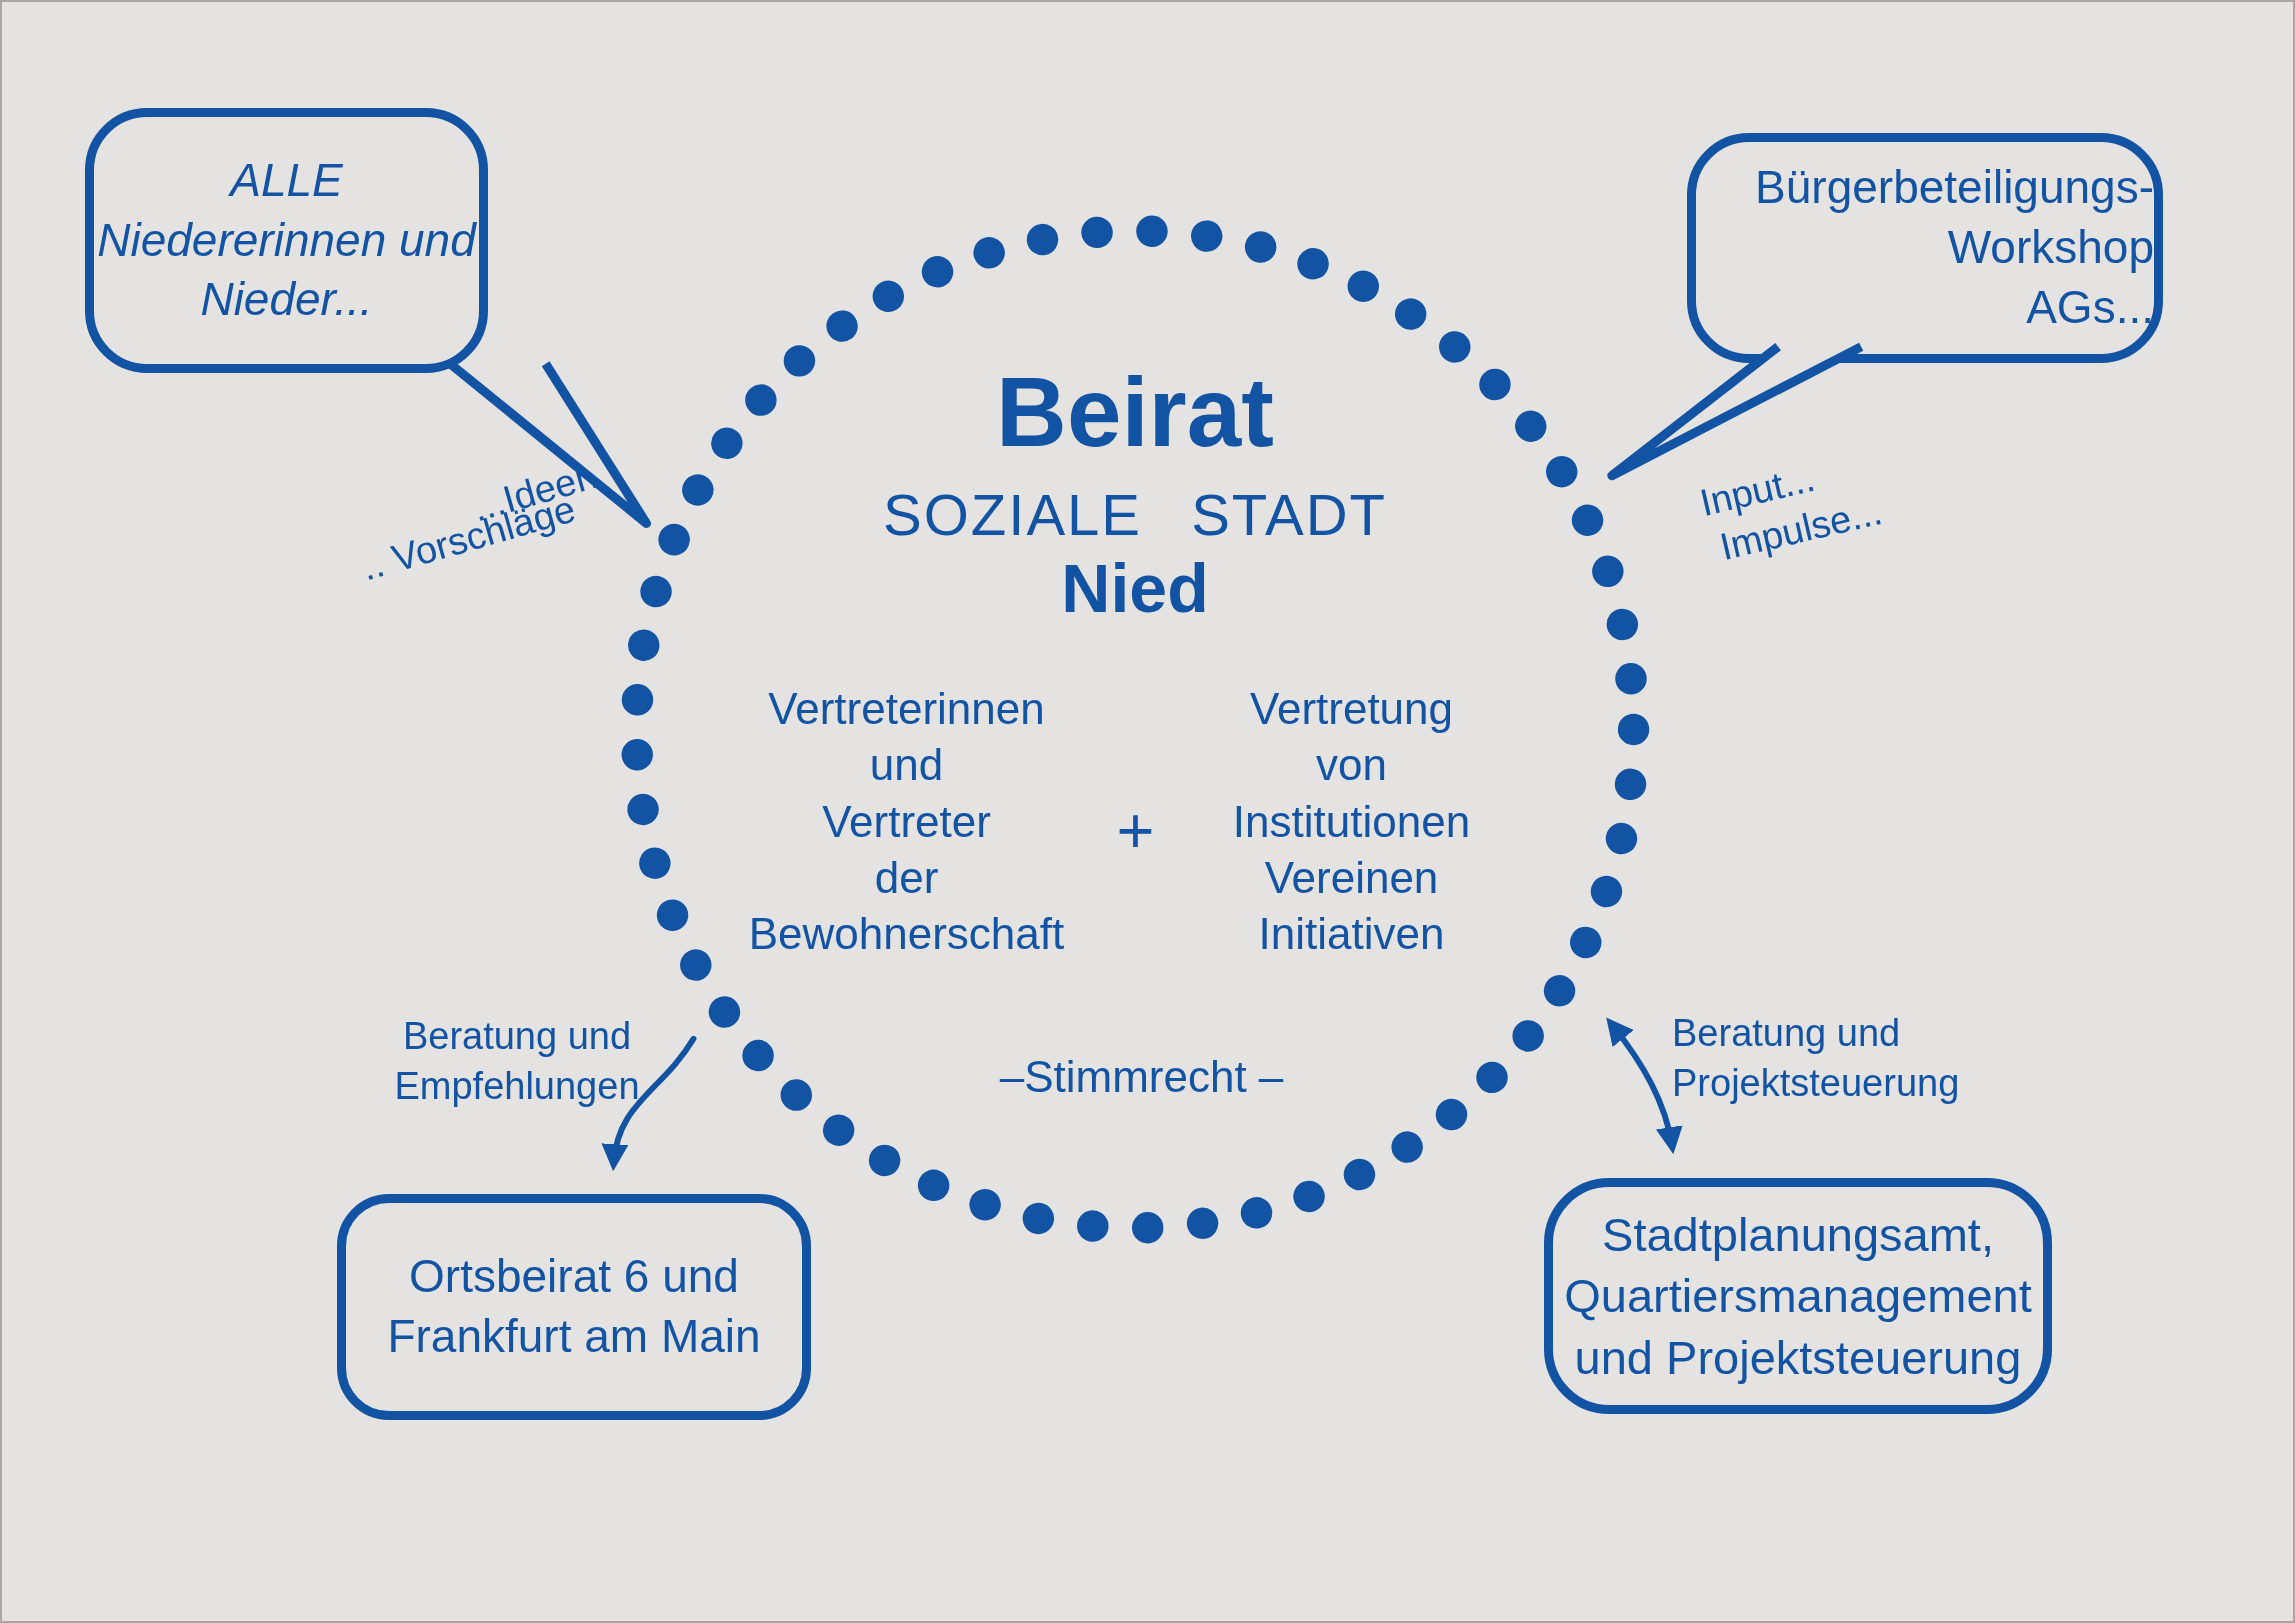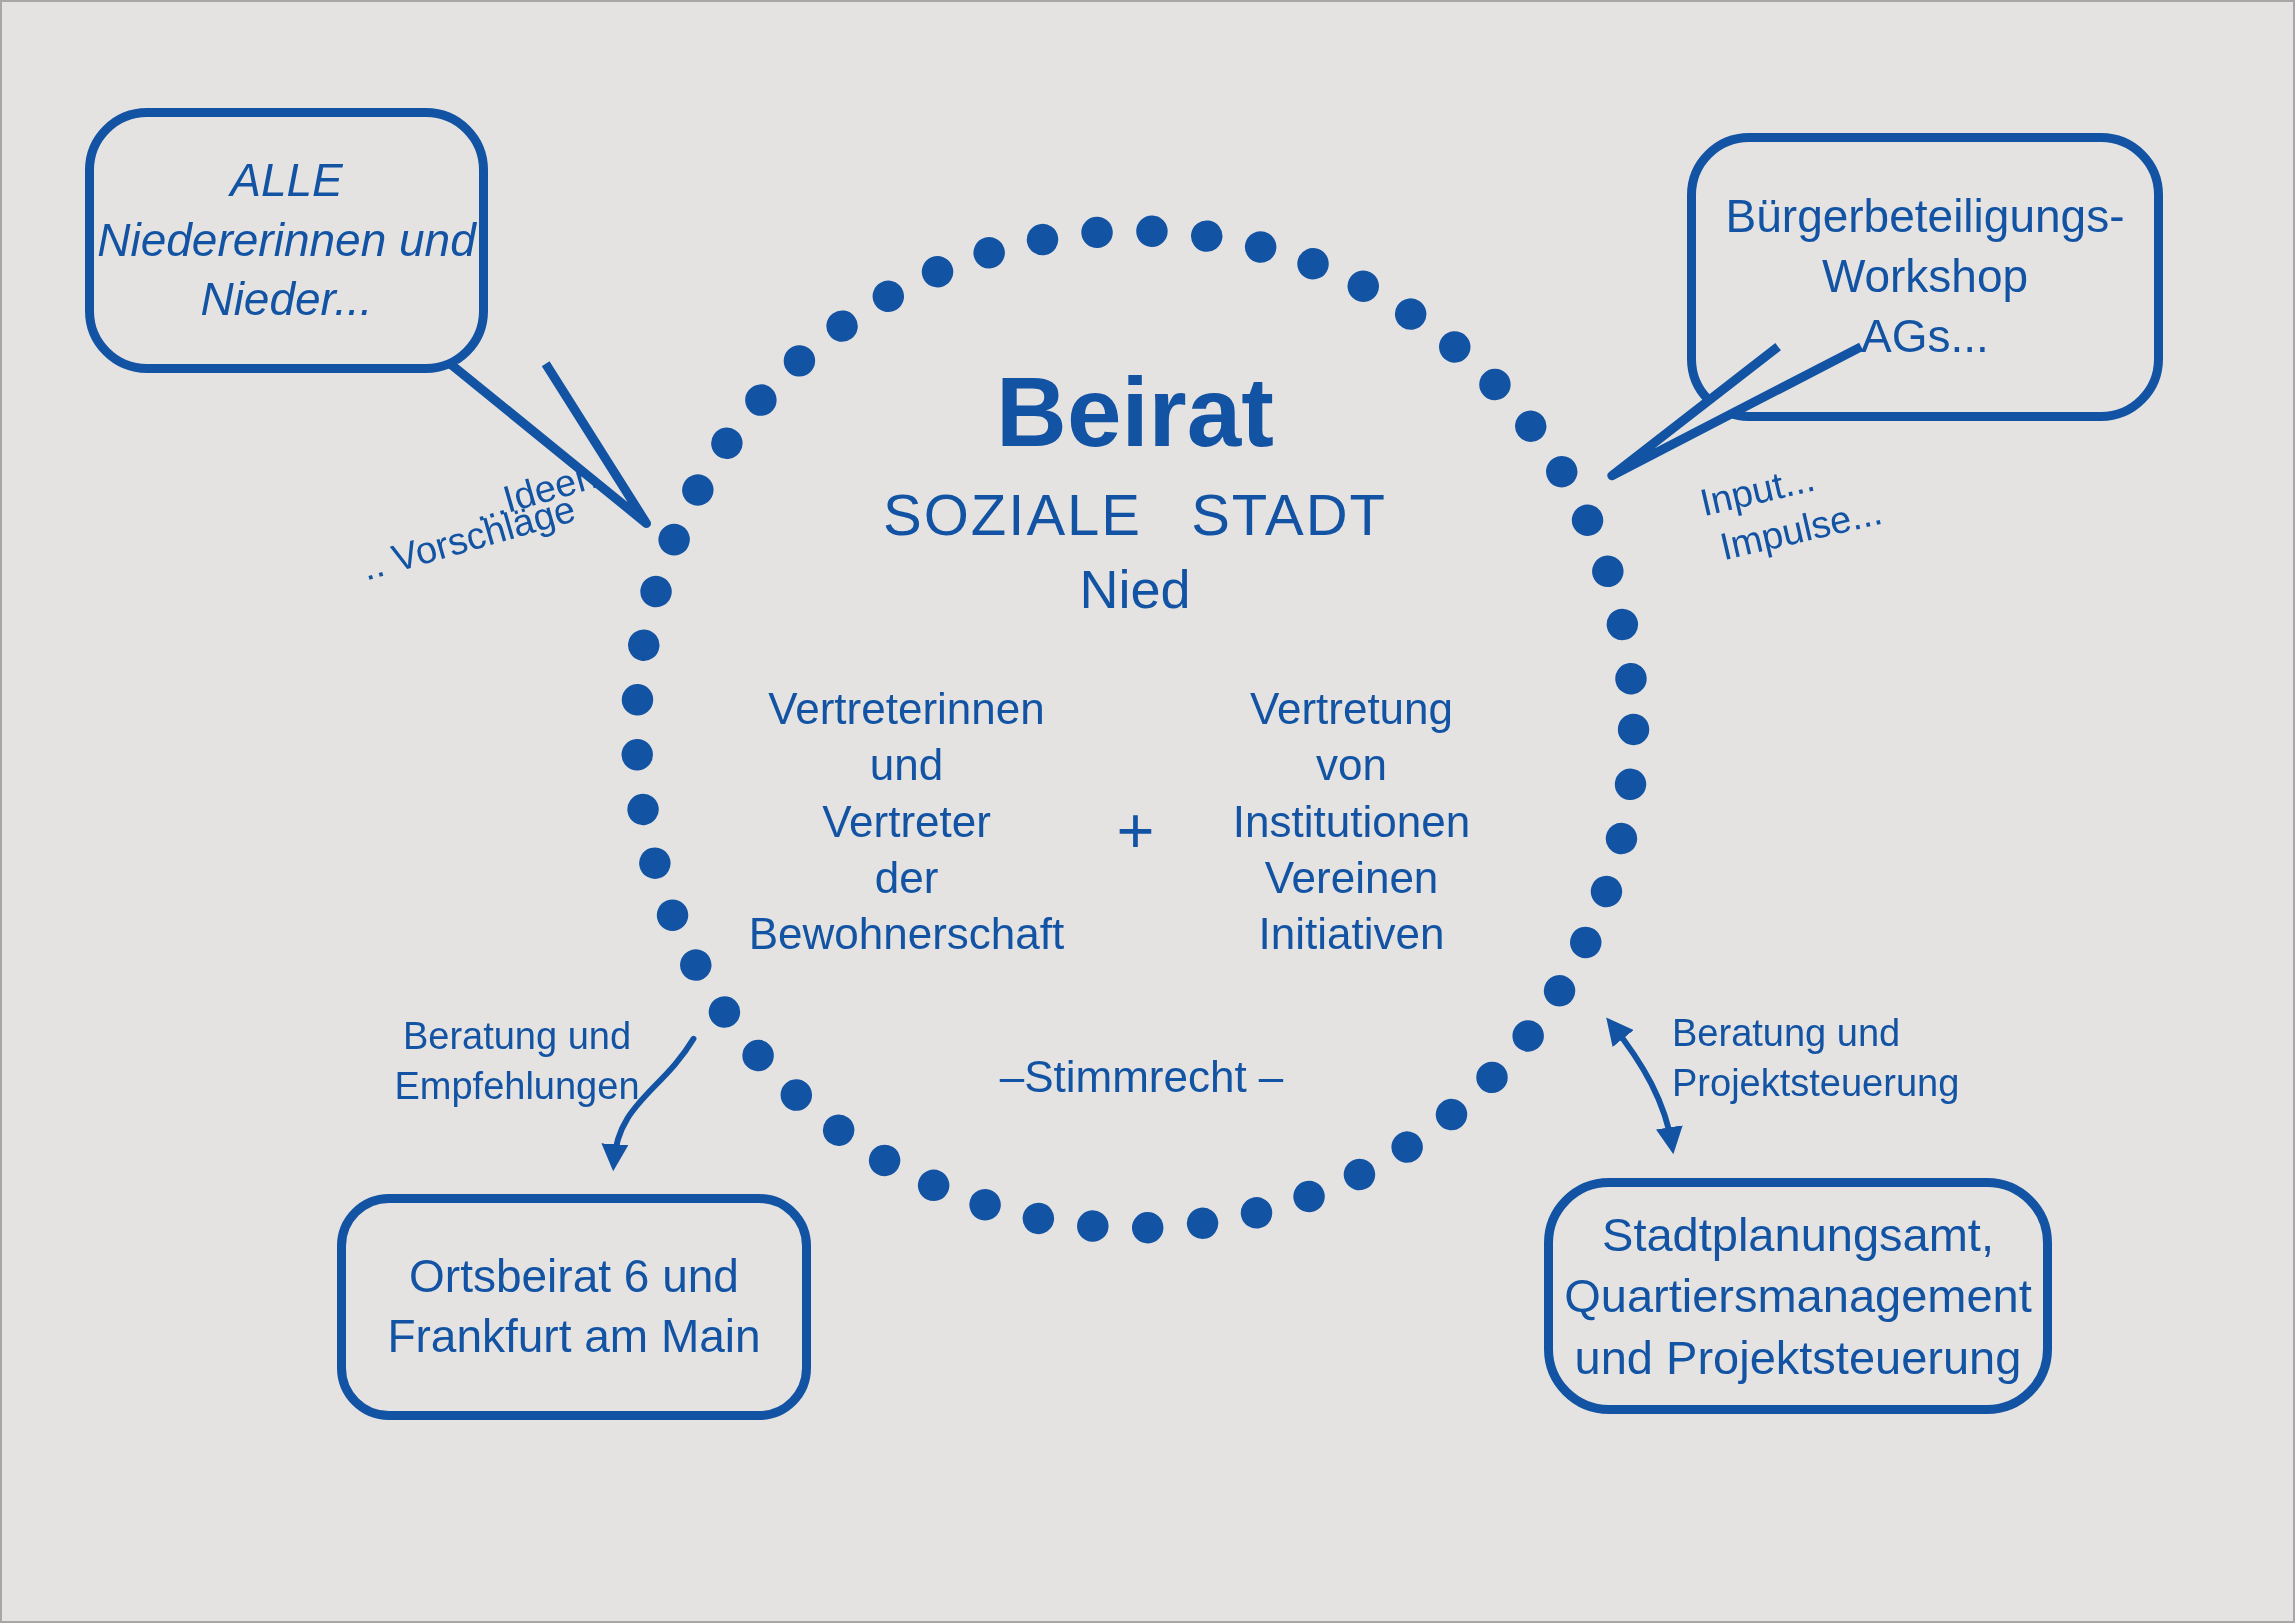--- a/index.html
+++ b/index.html
@@ -29,30 +29,30 @@
     position:absolute;
     border:9.2px solid var(--color-accent);
     border-radius:62px;
     background:var(--color-background);
     display:flex;flex-direction:column;align-items:center;justify-content:center;
     text-align:center;
     box-sizing:border-box;
   }
   .bubble .bline{line-height:1.3;white-space:nowrap;}
   .bubble.tl{left:85px;top:108px;width:403px;height:265px;font-size:46px;font-style:italic;}
-  .bubble.tr{left:1687px;top:133px;width:476px;height:288px;font-size:46px;}
+  .bubble.tr{left:1687px;top:133px;width:476px;height:230px;font-size:46px;align-items:flex-end;}
   .bubble.bl{left:337px;top:1194px;width:474px;height:226px;font-size:46px;border-radius:52px;}
   .bubble.br{left:1544px;top:1178px;width:508px;height:236px;font-size:47px;border-radius:65px;}
 
   .center-head{
     position:absolute;left:677px;top:359px;width:916px;text-align:center;
   }
   .center-head .title{font-size:98px;font-weight:bold;line-height:1.1;}
   .center-head .subtitle{font-size:58px;margin-top:14px;letter-spacing:2px;word-spacing:31px;}
-  .center-head .place{font-size:54px;margin-top:10px;}
+  .center-head .place{font-size:68px;margin-top:1px;font-weight:bold;}
 
   .col{position:absolute;top:681px;width:419px;text-align:center;font-size:44px;line-height:1.28;}
   .col-left{left:697px;}
   .col-right{left:1142px;}
   .plus{position:absolute;left:1103px;top:793px;width:65px;text-align:center;font-size:65px;}
   .stimmrecht{position:absolute;left:919px;top:1052px;width:445px;text-align:center;font-size:44px;}
 
   .label-rot{position:absolute;font-size:38px;white-space:nowrap;transform-origin:left top;}
   .label-ideen{left:468px;top:489px;transform:rotate(-16deg);}
   .label-vorschlaege{left:357px;top:548px;transform:rotate(-16deg);}

